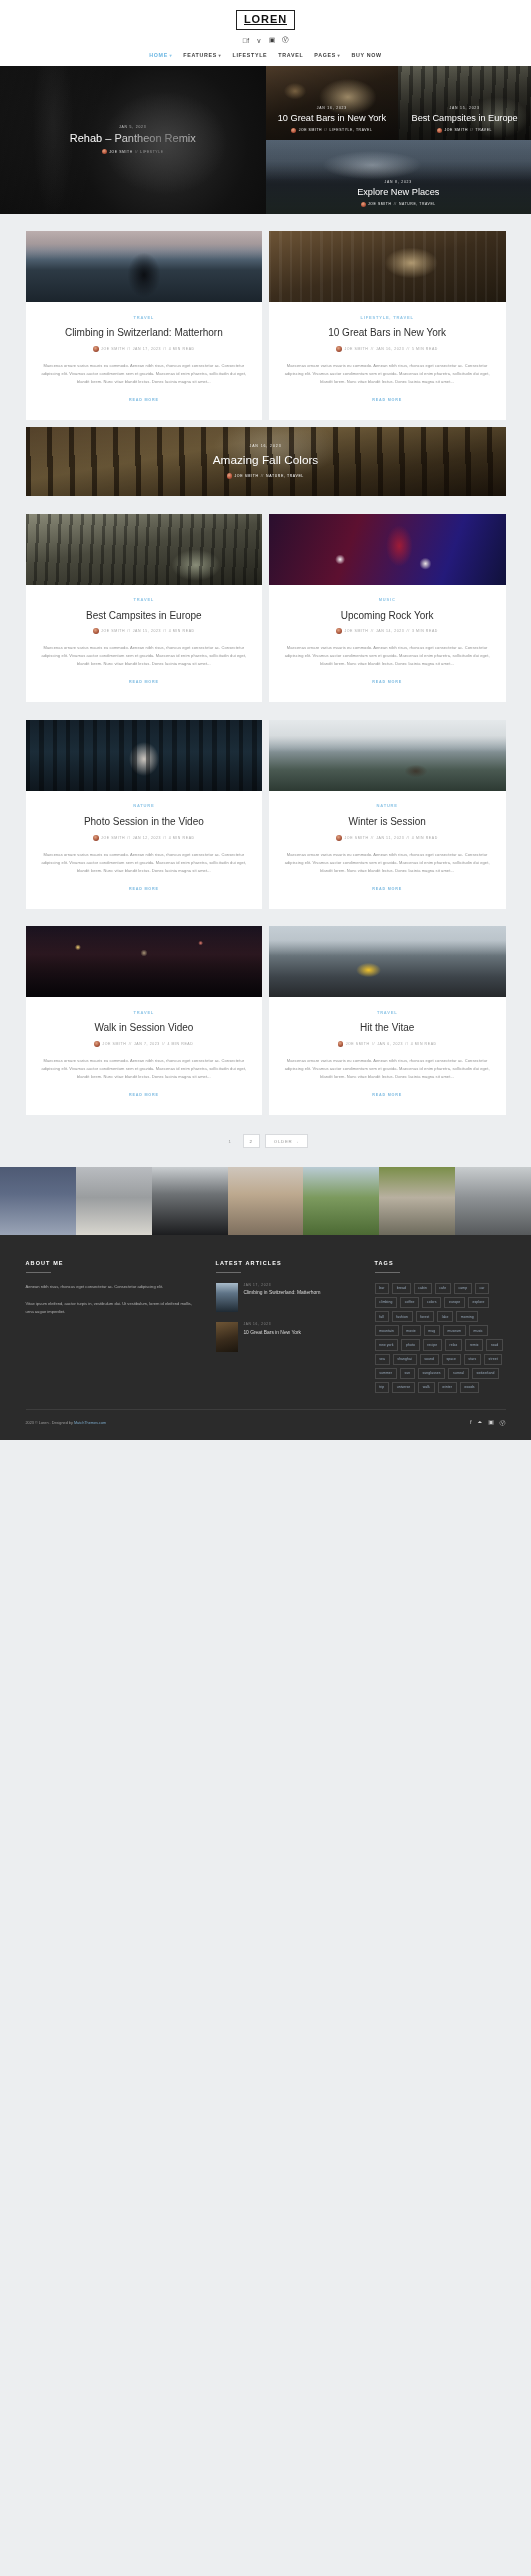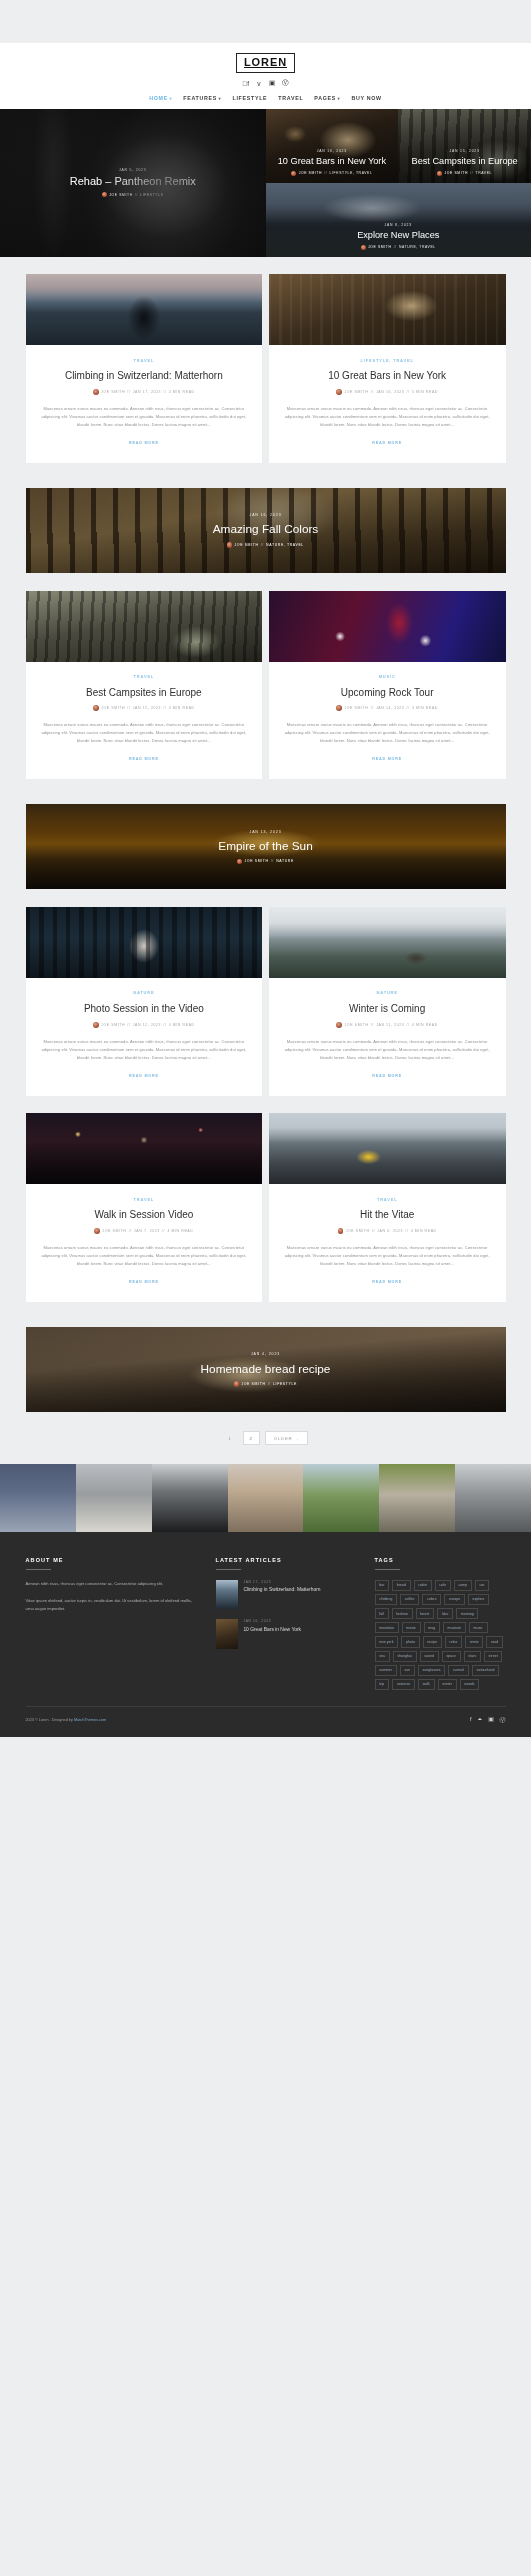--- a/index.html
+++ b/index.html
@@ -5,21 +5,21 @@
   * { box-sizing: border-box; margin: 0; padding: 0; }
   body {
     width: 531px;
     font-family: "Liberation Sans", sans-serif;
     background: #eceef0;
     color: #333;
     -webkit-font-smoothing: antialiased;
   }
 
   
-  .site-header { background:#fff; padding: 10.3px 0 7.4px; text-align:center;margin-top:43px; }
+  .site-header { background:#fff; padding: 10.3px 0 7.4px; text-align:center; }
   .logo-box {
     display:inline-block;
     border: 1.5px solid #222;
     padding: 2.2px 7.4px 3px;
     font-size: 11px;
     font-weight: 700;
     letter-spacing: 0.9px;
     color:#111;
     line-height: 1.1;
   }
@@ -149,21 +149,21 @@
   .card-title { font-size: 10px; font-weight:400; color:#2f2f2f; line-height:1.3; }
   .meta-line { margin-top: 6.6px; display:flex; align-items:center; justify-content:center; gap:2.2px;
       font-size:3.5px; letter-spacing:0.6px; text-transform:uppercase; color:#a6a6a6; }
   .avatar-md { width:5.9px;height:5.9px;border-radius:50%;
       background:radial-gradient(circle at 40% 35%, #e3a483, #a8543a 60%, #6f2f1f 100%); flex:none;}
   .excerpt { margin-top: 10.3px; font-size:4px; line-height:2.0; color:#8f8f8f; letter-spacing:0.1px; }
   .read-more { margin-top: 11.8px; display:inline-block; font-size:3.7px; letter-spacing:0.8px;
       text-transform:uppercase; color:#7bb9e0; text-decoration:none; font-weight:700;}
 
   
-  .feature { margin-top: 25px; height: 85px; position:relative; overflow:hidden; }
+  .feature { margin-top: 7px; height: 69px; position:relative; overflow:hidden; }
   .f-fall { background:linear-gradient(170deg,#6b5436 0%,#8a7248 35%,#4a3a22 70%,#23190e 100%); }
   .f-fall::before{content:"";position:absolute;inset:0;
      background:repeating-linear-gradient(89deg, rgba(20,12,5,.62) 0 5.2px, rgba(0,0,0,0) 5.2px 22px),
        radial-gradient(ellipse 89px 44px at 52% 30%, rgba(215,205,180,.5), rgba(0,0,0,0) 70%);}
   .f-sun { background:linear-gradient(180deg,#4a3418 0%,#a3660f 34%,#d98f18 47%,#6d4a16 66%,#241a10 100%); }
   .f-sun::before{content:"";position:absolute;inset:0;
      background:radial-gradient(ellipse 74px 19px at 50% 46%, rgba(255,205,90,.8), rgba(0,0,0,0) 72%),
        linear-gradient(0deg, rgba(0,0,0,.55), rgba(0,0,0,.1));}
   .f-summer { background:linear-gradient(180deg,#7e7a6c 0%,#6c6758 40%,#4a4637 70%,#262318 100%); }
   .f-summer::before{content:"";position:absolute;inset:0;
@@ -373,47 +373,35 @@
           <span>4 MIN READ</span>
         </div>
         <p class="excerpt">Maecenas ornare varius mauris eu commodo. Aenean nibh risus, rhoncus eget consectetur ac. Consectetur adipiscing elit. Vivamus auctor condimentum sem et gravida. Maecenas id enim pharetra, sollicitudin dui eget, blandit lorem. Nunc vitae blandit lectus. Donec lacinia magna sit amet...</p>
         <a class="read-more" href="#">READ MORE</a>
       </div>
     </article>
     <article class="card">
       <div class="card-thumb t-rock"></div>
       <div class="card-body">
         <div class="cat-line">MUSIC</div>
-        <h2 class="card-title">Upcoming Rock Tour</h2>
+        <h2 class="card-title">Upcoming Rock York</h2>
         <div class="meta-line">
           <span class="avatar-md"></span>
           <span>JOE SMITH</span>
           <span>//</span>
           <span>JAN 14, 2023</span>
           <span>//</span>
           <span>3 MIN READ</span>
         </div>
         <p class="excerpt">Maecenas ornare varius mauris eu commodo. Aenean nibh risus, rhoncus eget consectetur ac. Consectetur adipiscing elit. Vivamus auctor condimentum sem et gravida. Maecenas id enim pharetra, sollicitudin dui eget, blandit lorem. Nunc vitae blandit lectus. Donec lacinia magna sit amet...</p>
         <a class="read-more" href="#">READ MORE</a>
       </div>
     </article>
   </div>
 
-  <section class="feature f-sun">
-    <div class="feature-overlay">
-      <div class="feature-date">JAN 13, 2023</div>
-      <h2 class="feature-title">Empire of the Sun</h2>
-      <div class="feature-meta">
-        <span class="avatar-sm"></span>
-        <span>JOE SMITH</span>
-        <span class="meta-sep">//</span>
-        <span>NATURE</span>
-      </div>
-    </div>
-  </section>
 
   <div class="grid-2">
     <article class="card">
       <div class="card-thumb t-woods"></div>
       <div class="card-body">
         <div class="cat-line">NATURE</div>
         <h2 class="card-title">Photo Session in the Video</h2>
         <div class="meta-line">
           <span class="avatar-md"></span>
           <span>JOE SMITH</span>
@@ -423,21 +411,21 @@
           <span>4 MIN READ</span>
         </div>
         <p class="excerpt">Maecenas ornare varius mauris eu commodo. Aenean nibh risus, rhoncus eget consectetur ac. Consectetur adipiscing elit. Vivamus auctor condimentum sem et gravida. Maecenas id enim pharetra, sollicitudin dui eget, blandit lorem. Nunc vitae blandit lectus. Donec lacinia magna sit amet...</p>
         <a class="read-more" href="#">READ MORE</a>
       </div>
     </article>
     <article class="card">
       <div class="card-thumb t-winter"></div>
       <div class="card-body">
         <div class="cat-line">NATURE</div>
-        <h2 class="card-title">Winter is Coming</h2>
+        <h2 class="card-title">Winter is Session</h2>
         <div class="meta-line">
           <span class="avatar-md"></span>
           <span>JOE SMITH</span>
           <span>//</span>
           <span>JAN 11, 2023</span>
           <span>//</span>
           <span>4 MIN READ</span>
         </div>
         <p class="excerpt">Maecenas ornare varius mauris eu commodo. Aenean nibh risus, rhoncus eget consectetur ac. Consectetur adipiscing elit. Vivamus auctor condimentum sem et gravida. Maecenas id enim pharetra, sollicitudin dui eget, blandit lorem. Nunc vitae blandit lectus. Donec lacinia magna sit amet...</p>
         <a class="read-more" href="#">READ MORE</a>
@@ -476,32 +464,20 @@
           <span>JAN 6, 2023</span>
           <span>//</span>
           <span>4 MIN READ</span>
         </div>
         <p class="excerpt">Maecenas ornare varius mauris eu commodo. Aenean nibh risus, rhoncus eget consectetur ac. Consectetur adipiscing elit. Vivamus auctor condimentum sem et gravida. Maecenas id enim pharetra, sollicitudin dui eget, blandit lorem. Nunc vitae blandit lectus. Donec lacinia magna sit amet...</p>
         <a class="read-more" href="#">READ MORE</a>
       </div>
     </article>
   </div>
 
-  <section class="feature f-bread">
-    <div class="feature-overlay">
-      <div class="feature-date">JAN 4, 2023</div>
-      <h2 class="feature-title">Homemade bread recipe</h2>
-      <div class="feature-meta">
-        <span class="avatar-sm"></span>
-        <span>JOE SMITH</span>
-        <span class="meta-sep">//</span>
-        <span>LIFESTYLE</span>
-      </div>
-    </div>
-  </section>
 
   <nav class="pagination">
     <a href="#" class="pg">1</a>
     <a href="#" class="pg boxed">2</a>
     <a href="#" class="pg older">OLDER →</a>
   </nav>
 </main>
 
 <section class="insta">
   <div class="i1"></div>

